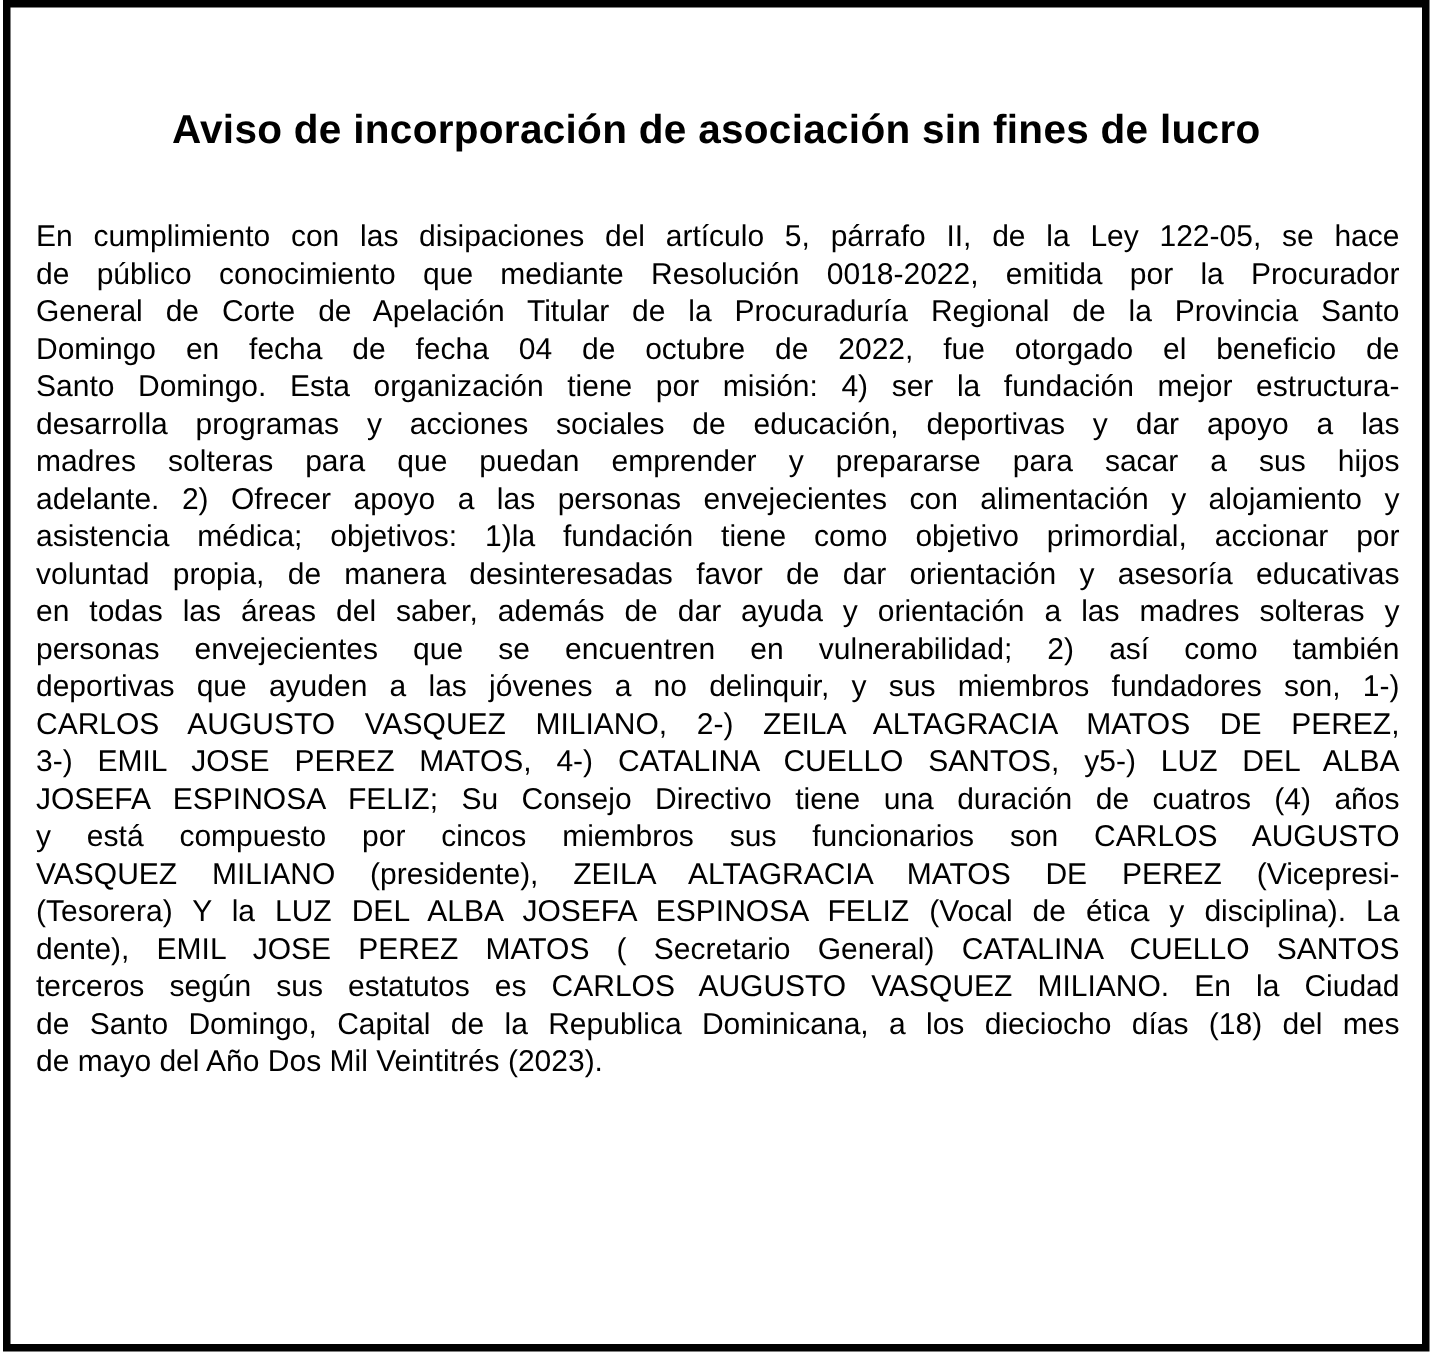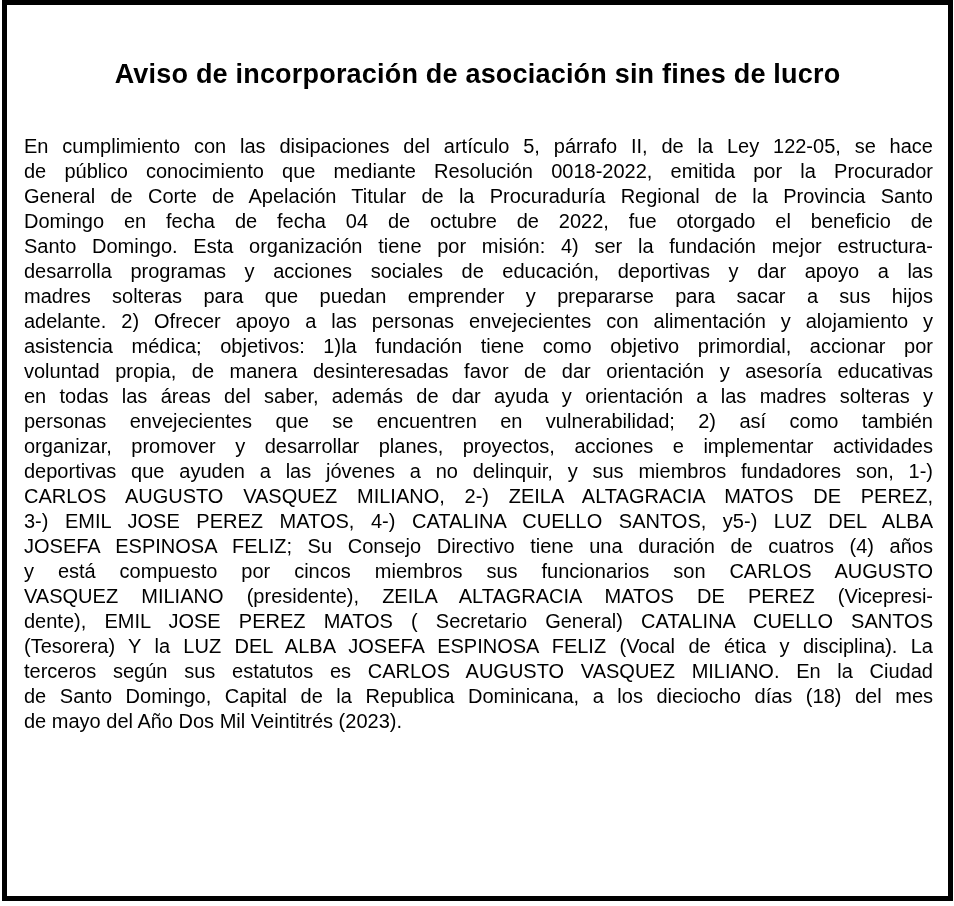--- a/index.html
+++ b/index.html
@@ -16,21 +16,21 @@
     top: 0;
     width: 951px;
     height: 901px;
     box-sizing: border-box;
     border: 5px solid #000000;
     background: #ffffff;
     font-family: "Liberation Sans", sans-serif;
     color: #000000;
   }
   .title {
-    margin: 4px;
+    margin: 16px;
     padding: 50px 20px 0 20px;
     text-align: center;
     font-size: 27px;
     line-height: 30px;
     font-weight: bold;
     letter-spacing: 0.2px;
   }
   .body-text {
     margin-top: 45px;
     padding: 0 15px 0 17px;
@@ -57,26 +57,25 @@
       <div class="line">General de Corte de Apelación Titular de la Procuraduría Regional de la Provincia Santo</div>
       <div class="line">Domingo en fecha de fecha 04 de octubre de 2022, fue otorgado el beneficio de</div>
       <div class="line">Santo Domingo. Esta organización tiene por misión: 4) ser la fundación mejor estructura-</div>
       <div class="line">desarrolla programas y acciones sociales de educación, deportivas y dar apoyo a las</div>
       <div class="line">madres solteras para que puedan emprender y prepararse para sacar a sus hijos</div>
       <div class="line">adelante. 2) Ofrecer apoyo a las personas envejecientes con alimentación y alojamiento y</div>
       <div class="line">asistencia médica; objetivos: 1)la fundación tiene como objetivo primordial, accionar por</div>
       <div class="line">voluntad propia, de manera desinteresadas favor de dar orientación y asesoría educativas</div>
       <div class="line">en todas las áreas del saber, además de dar ayuda y orientación a las madres solteras y</div>
       <div class="line">personas envejecientes que se encuentren en vulnerabilidad; 2) así como también</div>
-      <div class="line">organizar, promover y desarrollar planes, proyectos, acciones e implementar actividades</div>
       <div class="line">deportivas que ayuden a las jóvenes a no delinquir, y sus miembros fundadores son, 1-)</div>
       <div class="line">CARLOS AUGUSTO VASQUEZ MILIANO, 2-) ZEILA ALTAGRACIA MATOS DE PEREZ,</div>
       <div class="line">3-) EMIL JOSE PEREZ MATOS, 4-) CATALINA CUELLO SANTOS, y5-) LUZ DEL ALBA</div>
       <div class="line">JOSEFA ESPINOSA FELIZ; Su Consejo Directivo tiene una duración de cuatros (4) años</div>
       <div class="line">y está compuesto por cincos miembros sus funcionarios son CARLOS AUGUSTO</div>
       <div class="line">VASQUEZ MILIANO (presidente), ZEILA ALTAGRACIA MATOS DE PEREZ (Vicepresi-</div>
+      <div class="line">(Tesorera) Y la LUZ DEL ALBA JOSEFA ESPINOSA FELIZ (Vocal de ética y disciplina). La</div>
       <div class="line">dente), EMIL JOSE PEREZ MATOS ( Secretario General) CATALINA CUELLO SANTOS</div>
-      <div class="line">(Tesorera) Y la LUZ DEL ALBA JOSEFA ESPINOSA FELIZ (Vocal de ética y disciplina). La</div>
       <div class="line">terceros según sus estatutos es CARLOS AUGUSTO VASQUEZ MILIANO. En la Ciudad</div>
       <div class="line">de Santo Domingo, Capital de la Republica Dominicana, a los dieciocho días (18) del mes</div>
       <div class="line last-line">de mayo del Año Dos Mil Veintitrés (2023).</div>
     </div>
 </div>
 
 </body></html>

